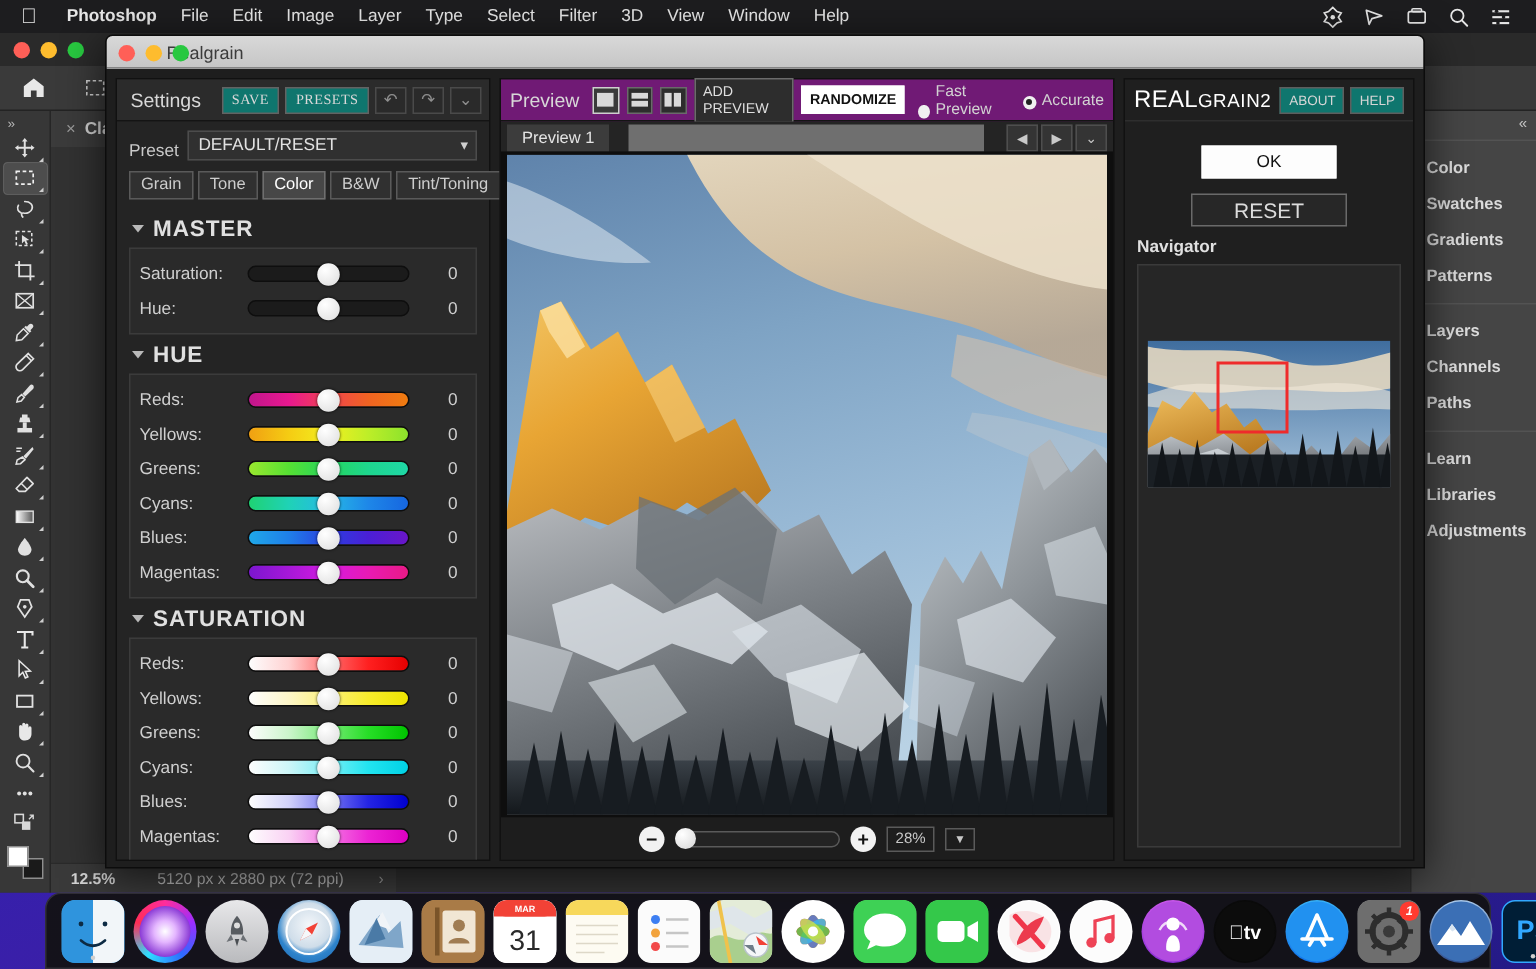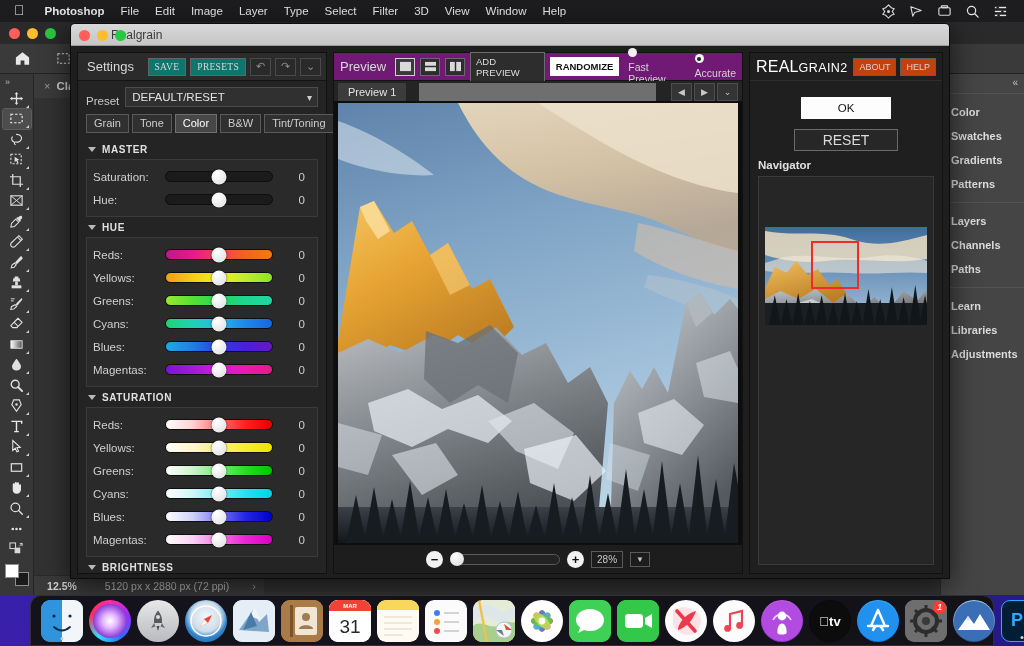--- a/index.html
+++ b/index.html
@@ -153,21 +153,21 @@
   .tabs-row { display:flex; gap:3px; padding:3px 6px 6px 8px; }
   .tab {
     border:1px solid #5a5a5a; background:#303030; color:#cdcdcd;
     font-size:11px; padding:2px 7px 3px 7px;
   }
   .tab.active { background:#474747; color:#fff; border-color:#6e6e6e; }
 
   .settings-scroll { flex:1; overflow:hidden; padding:0 8px; }
   .section-head {
     display:flex; align-items:center; gap:6px;
-    color:#e0e0e0; font-size:10px; font-weight:bold; letter-spacing:.6px;
+    color:#e0e0e0; font-size:15px; font-weight:bold; letter-spacing:.6px;
     padding:5px 0 4px 2px;
   }
   .tri { width:0;height:0;border-left:4.5px solid transparent;border-right:4.5px solid transparent;border-top:5.5px solid #b9b9b9;}
   .group-box { border:1px solid #3b3b3b; background:#2a2a2a; padding:5px 6px; }
 
   .srow { display:flex; align-items:center; height:23px; }
   .srow .name { width:72px; color:#cfcfcf; font-size:11.5px; }
   .srow .track {
     position:relative; width:108px; height:11px; border-radius:6px;
     background:#1b1b1b; border:1px solid #0e0e0e;
@@ -181,21 +181,21 @@
   .srow .val { flex:1; text-align:right; color:#cfcfcf; font-size:11.5px; padding-right:6px; }
 
   
   .preview-col { flex:1; background:#1d1d1d; border:1px solid #111; display:flex; flex-direction:column; }
   .preview-head { height:28px; display:flex; align-items:center; gap:5px; padding:0 6px; background:#701a75; border-bottom:1px solid #141414;}
   .preview-head .title { color:#d8d8d8; font-size:13px; margin-right:4px; }
   .vmode { width:21px; height:18px; border:1px solid #6a6a6a; background:#2d2d2d; display:flex;align-items:center;justify-content:center;}
   .vmode.active { border-color:#cfcfcf; background:#3a3a3a;}
   .pbtn { border:1px solid #6b6b6b; background:#2d2d2d; color:#dedede; font-size:9.5px; padding:3px 5px; }
   .pbtn.on { background:#ffffff; color:#111; border-color:#ffffff; font-weight:bold;}
-  .radio-wrap { display:flex; align-items:flex-start; gap:4px; color:#d2d2d2; font-size:10.5px; margin-left:4px;flex-direction:column;}
+  .radio-wrap { display:flex; align-items:flex-end; gap:4px; color:#d2d2d2; font-size:10.5px; margin-left:4px;}
   .radio { width:9px; height:9px; border-radius:50%; background:#f0f0f0; position:relative;}
   .radio.sel::after{ content:""; position:absolute; left:2.5px; top:2.5px; width:4px;height:4px;border-radius:50%;background:#222;}
 
   .preview-tabs { height:22px; background:#242424; display:flex; align-items:stretch; padding:2px 4px 0 4px; gap:12px;}
   .ptab { background:#3c3c3c; color:#e4e4e4; font-size:11px; padding:0 10px; display:flex; align-items:center; }
   .ptab-fill { flex:1; background:#6f6f6f; margin-left:1px; }
   .ptab-nav { display:flex; gap:2px; margin-left:3px; }
   .navb { width:21px; background:#343434; border:1px solid #4e4e4e; color:#c9c9c9;
     display:flex;align-items:center;justify-content:center; font-size:9px;}
 
@@ -210,21 +210,21 @@
     background:radial-gradient(circle at 35% 30%,#ffffff,#d6d6d6);}
   .zfield { border:1px solid #5a5a5a; color:#c8c8c8; font-size:10px; padding:2px 5px; background:#1d1d1d;}
   .zcaret { border:1px solid #5a5a5a; color:#c8c8c8; font-size:8px; padding:2px 5px; background:#1d1d1d;}
 
   
   .brand-col { width:194px; background:#1f1f1f; border:1px solid #111; display:flex; flex-direction:column; }
   .brand-head { height:28px; display:flex; align-items:center; padding:0 6px; gap:4px; border-bottom:1px solid #2e2e2e;}
   .brand-logo { color:#ffffff; font-size:15px; letter-spacing:.2px; flex:1; }
   .brand-logo .big { font-size:16px; }
   .brand-logo .sm { font-size:12.5px; letter-spacing:.4px; }
-  .hbtn { border:1px solid #5e5e5e; background:#c2410c; color:#d6d6d6; font-size:9px; padding:3px 5px; }
+  .hbtn { border:1px solid #5e5e5e; background:#0f766e; color:#d6d6d6; font-size:9px; padding:3px 5px; }
   .brand-actions { padding:16px 0 0 0; display:flex; flex-direction:column; align-items:center; gap:10px; }
   .okbtn { width:90px; height:22px; background:#fdfdfd; color:#111; font-size:11.5px;
     display:flex;align-items:center;justify-content:center; border:1px solid #fff;}
   .resetbtn { width:104px; height:22px; background:#272727; color:#dcdcdc; font-size:14px;
     display:flex;align-items:center;justify-content:center; border:1px solid #6a6a6a;}
   .nav-title { color:#e0e0e0; font-size:11.5px; font-weight:bold; padding:8px 0 5px 8px; }
   .nav-box { margin:0 8px 8px 8px; flex:1; background:#262626; border:1px solid #3a3a3a; position:relative; overflow:hidden;}
   .nav-thumb { position:absolute; left:6px; right:6px; top:50px; height:98px; overflow:hidden; }
   .nav-rect { position:absolute; border:2px solid #ef2b2b; }
 

